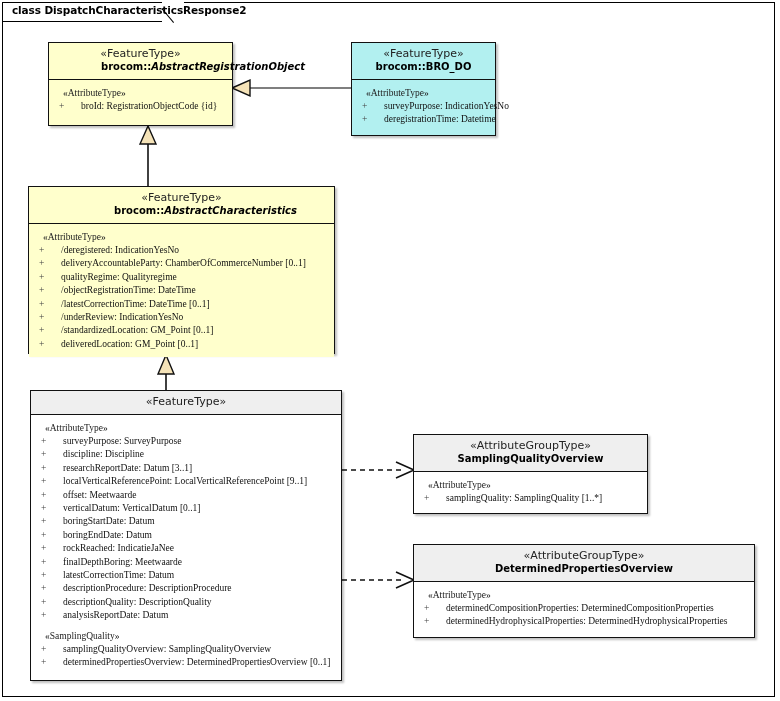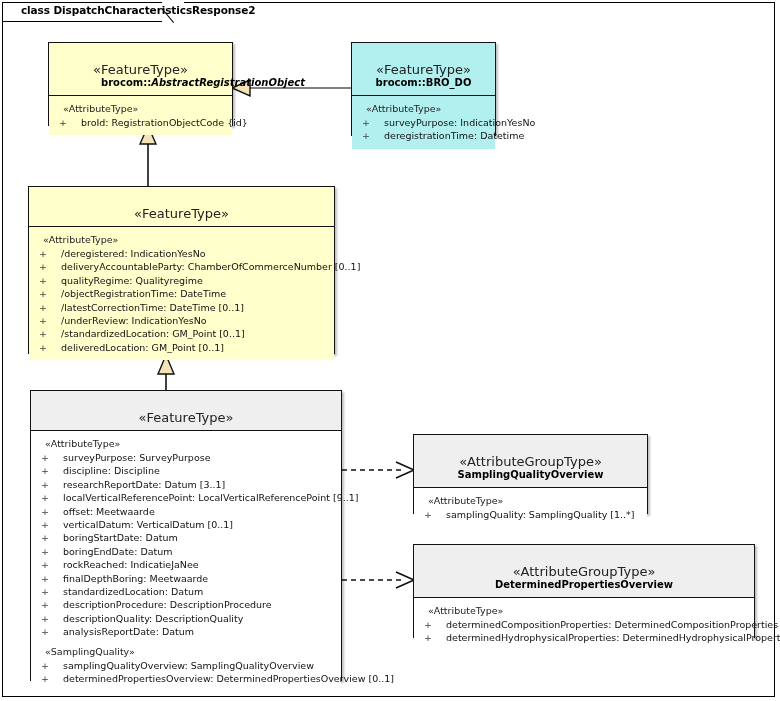--- a/index.html
+++ b/index.html
@@ -55,21 +55,21 @@
     left: -8px;
     top: -2px;
     width: 30px;
     height: 30px;
     border-left: 1px solid #000;
     transform: rotate(-40deg);
     transform-origin: top left;
   }
   #frame-title {
     position: absolute;
-    left: 21px;
+    left: 12px;
     top: 4px;
     font-size: 10.5px;
     font-weight: bold;
     color: #000000;
     white-space: nowrap;
     letter-spacing: -0.1px;
   }
 
   
   .uml {
@@ -79,39 +79,39 @@
     background: #ffffff;
     box-shadow: 2px 2px 2px rgba(0,0,0,0.25);
   }
   .uml .hdr {
     box-sizing: border-box;
     border-bottom: 1.5px solid #111111;
     text-align: center;
     padding: 5px 4px 6px 4px;
   }
   .uml .stereo {
-    font-size: 13px;
+    font-size: 11px;
     color: #222222;
     line-height: 12px;
     white-space: nowrap;
-    margin-top: 16px;
   }
   .uml .nm {
     font-size: 10px;
     font-weight: bold;
     line-height: 13px;
     color: #000000;
     white-space: nowrap;
   }
   .uml .nm.italic { font-style: italic; padding-left: 48px; }
   .uml .nm .ns { font-weight: bold; font-style: normal; }
 
   .uml .body {
     padding: 6px 4px 6px 4px;
     box-sizing: border-box;
+    font-family: Liberation Serif, serif;
   }
   .grp-label {
     font-size: 9.5px;
     color: #222222;
     padding-left: 10px;
     line-height: 14px;
     white-space: nowrap;
   }
   .attr {
     font-size: 9.5px;
@@ -193,20 +193,21 @@
     <div class="body">
       <div class="grp-label">«AttributeType»</div>
       <div class="attr"><span class="vis">+</span><span>surveyPurpose: IndicationYesNo</span></div>
       <div class="attr"><span class="vis">+</span><span>deregistrationTime: Datetime</span></div>
     </div>
   </div>
 
   <div class="uml yellow" style="left:28px; top:186px; width:307px; height:168px;">
     <div class="hdr">
       <div class="stereo">«FeatureType»</div>
+      <div class="nm italic"><span class="ns">brocom::</span><span>AbstractCharacteristics</span></div>
     </div>
     <div class="body">
       <div class="grp-label">«AttributeType»</div>
       <div class="attr"><span class="vis">+</span><span>/deregistered: IndicationYesNo</span></div>
       <div class="attr"><span class="vis">+</span><span>deliveryAccountableParty: ChamberOfCommerceNumber [0..1]</span></div>
       <div class="attr"><span class="vis">+</span><span>qualityRegime: Qualityregime</span></div>
       <div class="attr"><span class="vis">+</span><span>/objectRegistrationTime: DateTime</span></div>
       <div class="attr"><span class="vis">+</span><span>/latestCorrectionTime: DateTime [0..1]</span></div>
       <div class="attr"><span class="vis">+</span><span>/underReview: IndicationYesNo</span></div>
       <div class="attr"><span class="vis">+</span><span>/standardizedLocation: GM_Point [0..1]</span></div>
@@ -223,21 +224,21 @@
       <div class="attr"><span class="vis">+</span><span>surveyPurpose: SurveyPurpose</span></div>
       <div class="attr"><span class="vis">+</span><span>discipline: Discipline</span></div>
       <div class="attr"><span class="vis">+</span><span>researchReportDate: Datum [3..1]</span></div>
       <div class="attr"><span class="vis">+</span><span>localVerticalReferencePoint: LocalVerticalReferencePoint [9..1]</span></div>
       <div class="attr"><span class="vis">+</span><span>offset: Meetwaarde</span></div>
       <div class="attr"><span class="vis">+</span><span>verticalDatum: VerticalDatum [0..1]</span></div>
       <div class="attr"><span class="vis">+</span><span>boringStartDate: Datum</span></div>
       <div class="attr"><span class="vis">+</span><span>boringEndDate: Datum</span></div>
       <div class="attr"><span class="vis">+</span><span>rockReached: IndicatieJaNee</span></div>
       <div class="attr"><span class="vis">+</span><span>finalDepthBoring: Meetwaarde</span></div>
-      <div class="attr"><span class="vis">+</span><span>standardizedLocation: Datum</span></div>
+      <div class="attr"><span class="vis">+</span><span>latestCorrectionTime: Datum</span></div>
       <div class="attr"><span class="vis">+</span><span>descriptionProcedure: DescriptionProcedure</span></div>
       <div class="attr"><span class="vis">+</span><span>descriptionQuality: DescriptionQuality</span></div>
       <div class="attr"><span class="vis">+</span><span>analysisReportDate: Datum</span></div>
 
       <div class="grp-label" style="padding-top:6px;">«SamplingQuality»</div>
       <div class="attr"><span class="vis">+</span><span>samplingQualityOverview: SamplingQualityOverview</span></div>
       <div class="attr"><span class="vis">+</span><span>determinedPropertiesOverview: DeterminedPropertiesOverview [0..1]</span></div>
     </div>
   </div>
 

